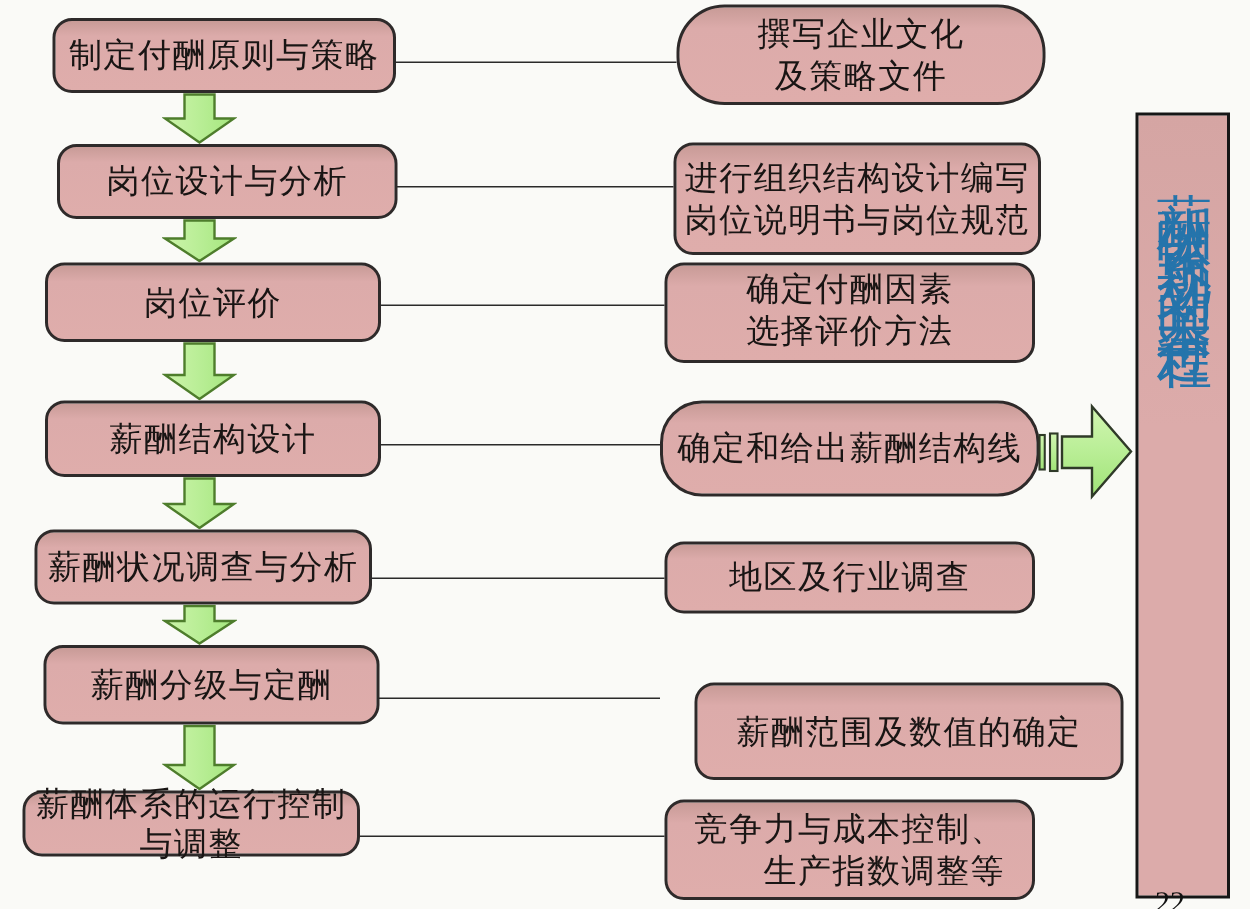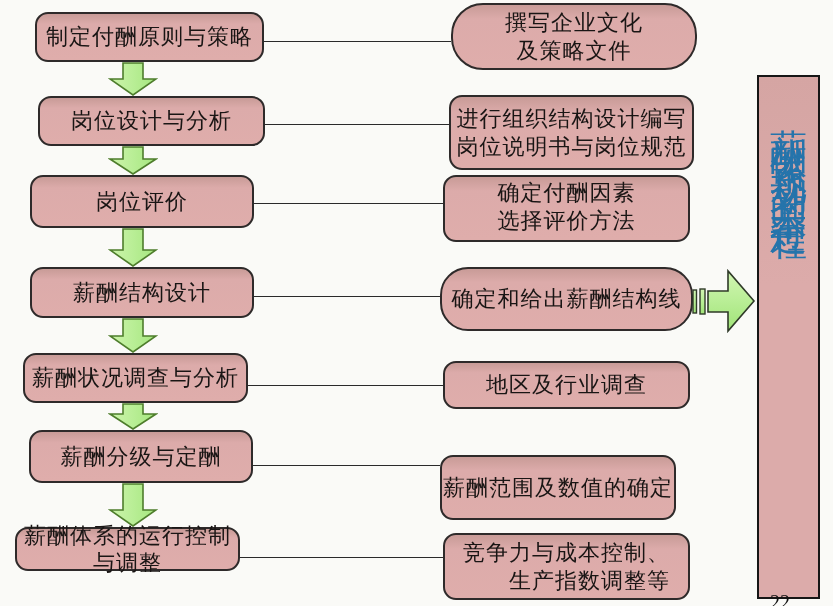--- a/index.html
+++ b/index.html
@@ -92,21 +92,21 @@
   <div class="box" style="left:443px;top:175px;width:247px;height:67px;font-family:Liberation Mono, monospace;">
     <span>确定付酬因素
 选择评价方法</span>
   </div>
   <div class="box" style="left:440px;top:267px;width:253px;height:64px;border-radius:28px;">
     <span>确定和给出薪酬结构线</span>
   </div>
   <div class="box" style="left:443px;top:361px;width:247px;height:48px;">
     <span>地区及行业调查</span>
   </div>
-  <div class="box" style="left:440px;top:455px;width:236px;height:65px;align-items:center;">
+  <div class="box" style="left:463px;top:455px;width:286px;height:65px;align-items:center;">
     <span>薪酬范围及数值的确定</span>
   </div>
   <div class="box" style="left:443px;top:533px;width:247px;height:67px;text-align:right;">
     <span>竞争力与成本控制、
 生产指数调整等</span>
   </div>
 
   <div class="hline" style="left:263px;top:41px;width:188px;"></div>
   <div class="hline" style="left:264px;top:124px;width:185px;"></div>
   <div class="hline" style="left:253px;top:203px;width:190px;"></div>

